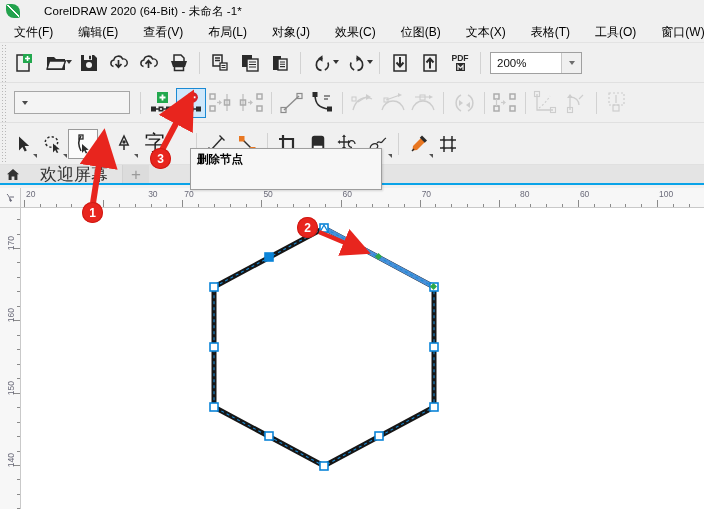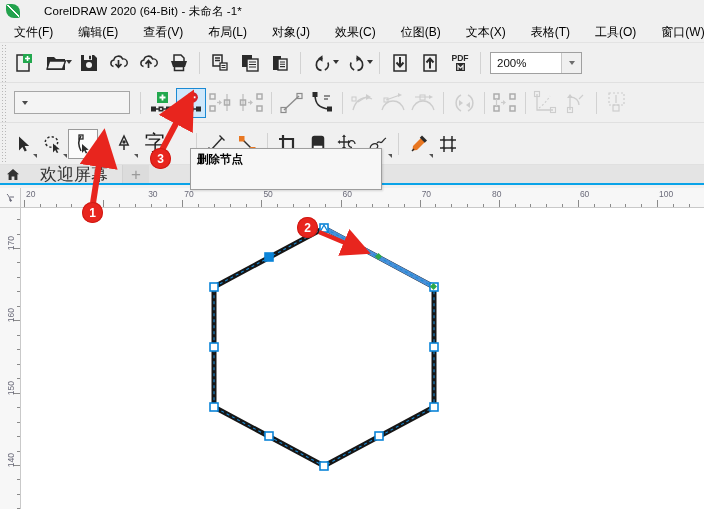--- a/index.html
+++ b/index.html
@@ -653,21 +653,21 @@
         <div class="htick" style="left: 351.15px; height: 3px;"></div>
         <div class="htick" style="left: 366.975px; height: 3px;"></div>
         <div class="htick" style="left: 382.8px; height: 3px;"></div>
         <div class="htick" style="left: 398.625px; height: 7px;"></div>
         <div class="hlabel" style="left: 398.625px;">70</div>
         <div class="htick" style="left: 414.45px; height: 3px;"></div>
         <div class="htick" style="left: 430.275px; height: 3px;"></div>
         <div class="htick" style="left: 446.1px; height: 3px;"></div>
         <div class="htick" style="left: 461.925px; height: 3px;"></div>
         <div class="htick" style="left: 477.75px; height: 7px;"></div>
-        <div class="hlabel" style="left: 469px;">80</div>
+        <div class="hlabel" style="left: 497px;">80</div>
         <div class="htick" style="left: 493.575px; height: 3px;"></div>
         <div class="htick" style="left: 509.4px; height: 3px;"></div>
         <div class="htick" style="left: 525.225px; height: 3px;"></div>
         <div class="htick" style="left: 541.05px; height: 3px;"></div>
         <div class="htick" style="left: 556.875px; height: 7px;"></div>
         <div class="hlabel" style="left: 556.875px;">60</div>
         <div class="htick" style="left: 572.7px; height: 3px;"></div>
         <div class="htick" style="left: 588.525px; height: 3px;"></div>
         <div class="htick" style="left: 604.35px; height: 3px;"></div>
         <div class="htick" style="left: 620.175px; height: 3px;"></div>

